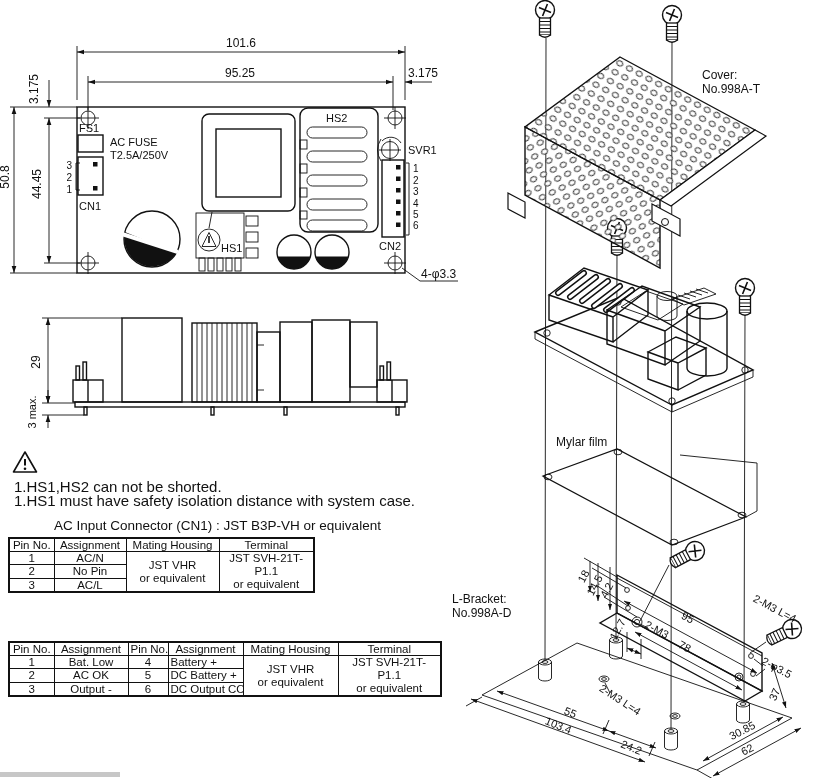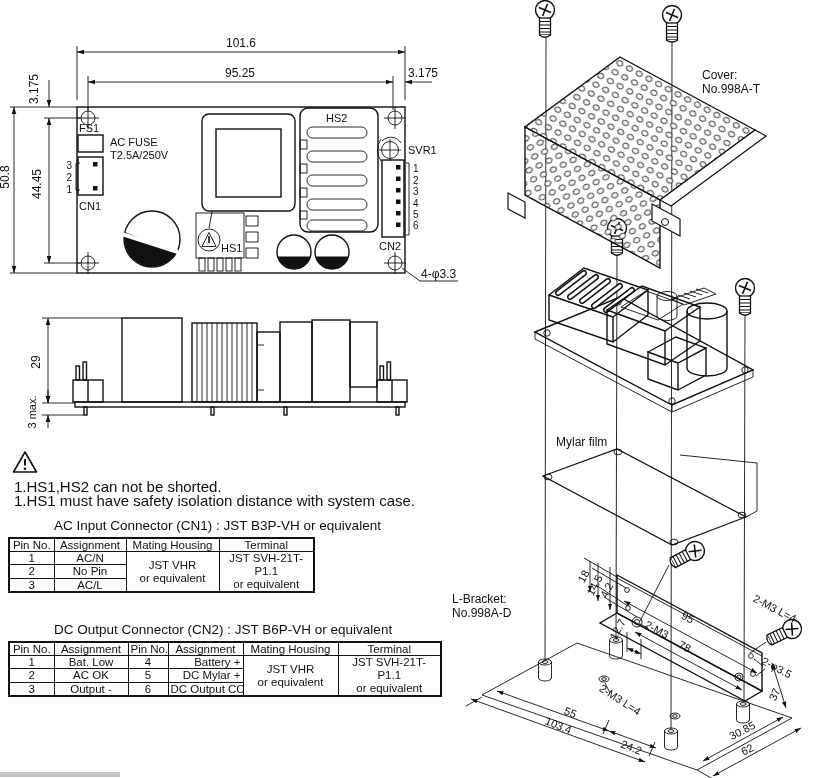--- a/index.html
+++ b/index.html
@@ -12,21 +12,21 @@
   .thin{stroke:#111;stroke-width:0.9;fill:none;}
   .dim{stroke:#111;stroke-width:0.9;fill:none;}
   .blk{fill:#111;stroke:none;}
   .notes{position:absolute;left:14px;top:480px;font-size:15px;line-height:14px;}
   .tbl-title{position:absolute;font-size:13.5px;margin-left:46px;}
   table{border-collapse:collapse;position:absolute;table-layout:fixed;}
   td,th{border:1.3px solid #111;font-size:11.5px;font-weight:normal;text-align:center;
     padding:0 2px;overflow:hidden;white-space:nowrap;}
   table{border:2px solid #111;}
   .prelines{white-space:pre-line;line-height:13px;}
-  .laln{text-align:right;}
+  .laln{text-align:left;}
   #hscroll{position:absolute;left:0;top:772px;width:120px;height:5px;background:#c7c7c7;}
 </style>
 </head>
 <body>
 
 <div id="stage">
 
 <svg style="left:0;top:0" width="460" height="450" viewBox="0 0 460 450">
   <defs>
     <marker id="arr" viewBox="0 0 10 6" markerWidth="9" markerHeight="6" refX="9" refY="3" orient="auto-start-reverse">
@@ -241,21 +241,20 @@
     <td>2</td>
     <td>No Pin</td>
   </tr>
   <tr>
     <td>3</td>
     <td>AC/L</td>
   </tr>
 </tbody>
     </table>
 
-<div class="tbl-title" style="left:8px;top:622px">DC Output Connector (CN2) : JST B6P-VH or equivalent</div>
 <table style="left:8px;top:641px;width:432px">
   <colgroup>
         <col style="width:45px">
         <col style="width:74px">
         <col style="width:40px">
         <col style="width:75px">
         <col style="width:95px">
         <col style="width:103px">
       </colgroup>
   <tbody>
@@ -274,21 +273,21 @@
     <td class="laln">Battery +</td>
     <td rowspan="3" class="prelines">JST VHR
 or equivalent</td>
     <td rowspan="3" class="prelines">JST SVH-21T-P1.1
 or equivalent</td>
   </tr>
   <tr>
     <td>2</td>
     <td>AC OK</td>
     <td>5</td>
-    <td class="laln">DC Mylar +</td>
+    <td class="laln">DC Battery +</td>
   </tr>
   <tr>
     <td>3</td>
     <td>Output -</td>
     <td>6</td>
     <td class="laln">DC Output COM</td>
   </tr>
 </tbody>
     </table>
 

